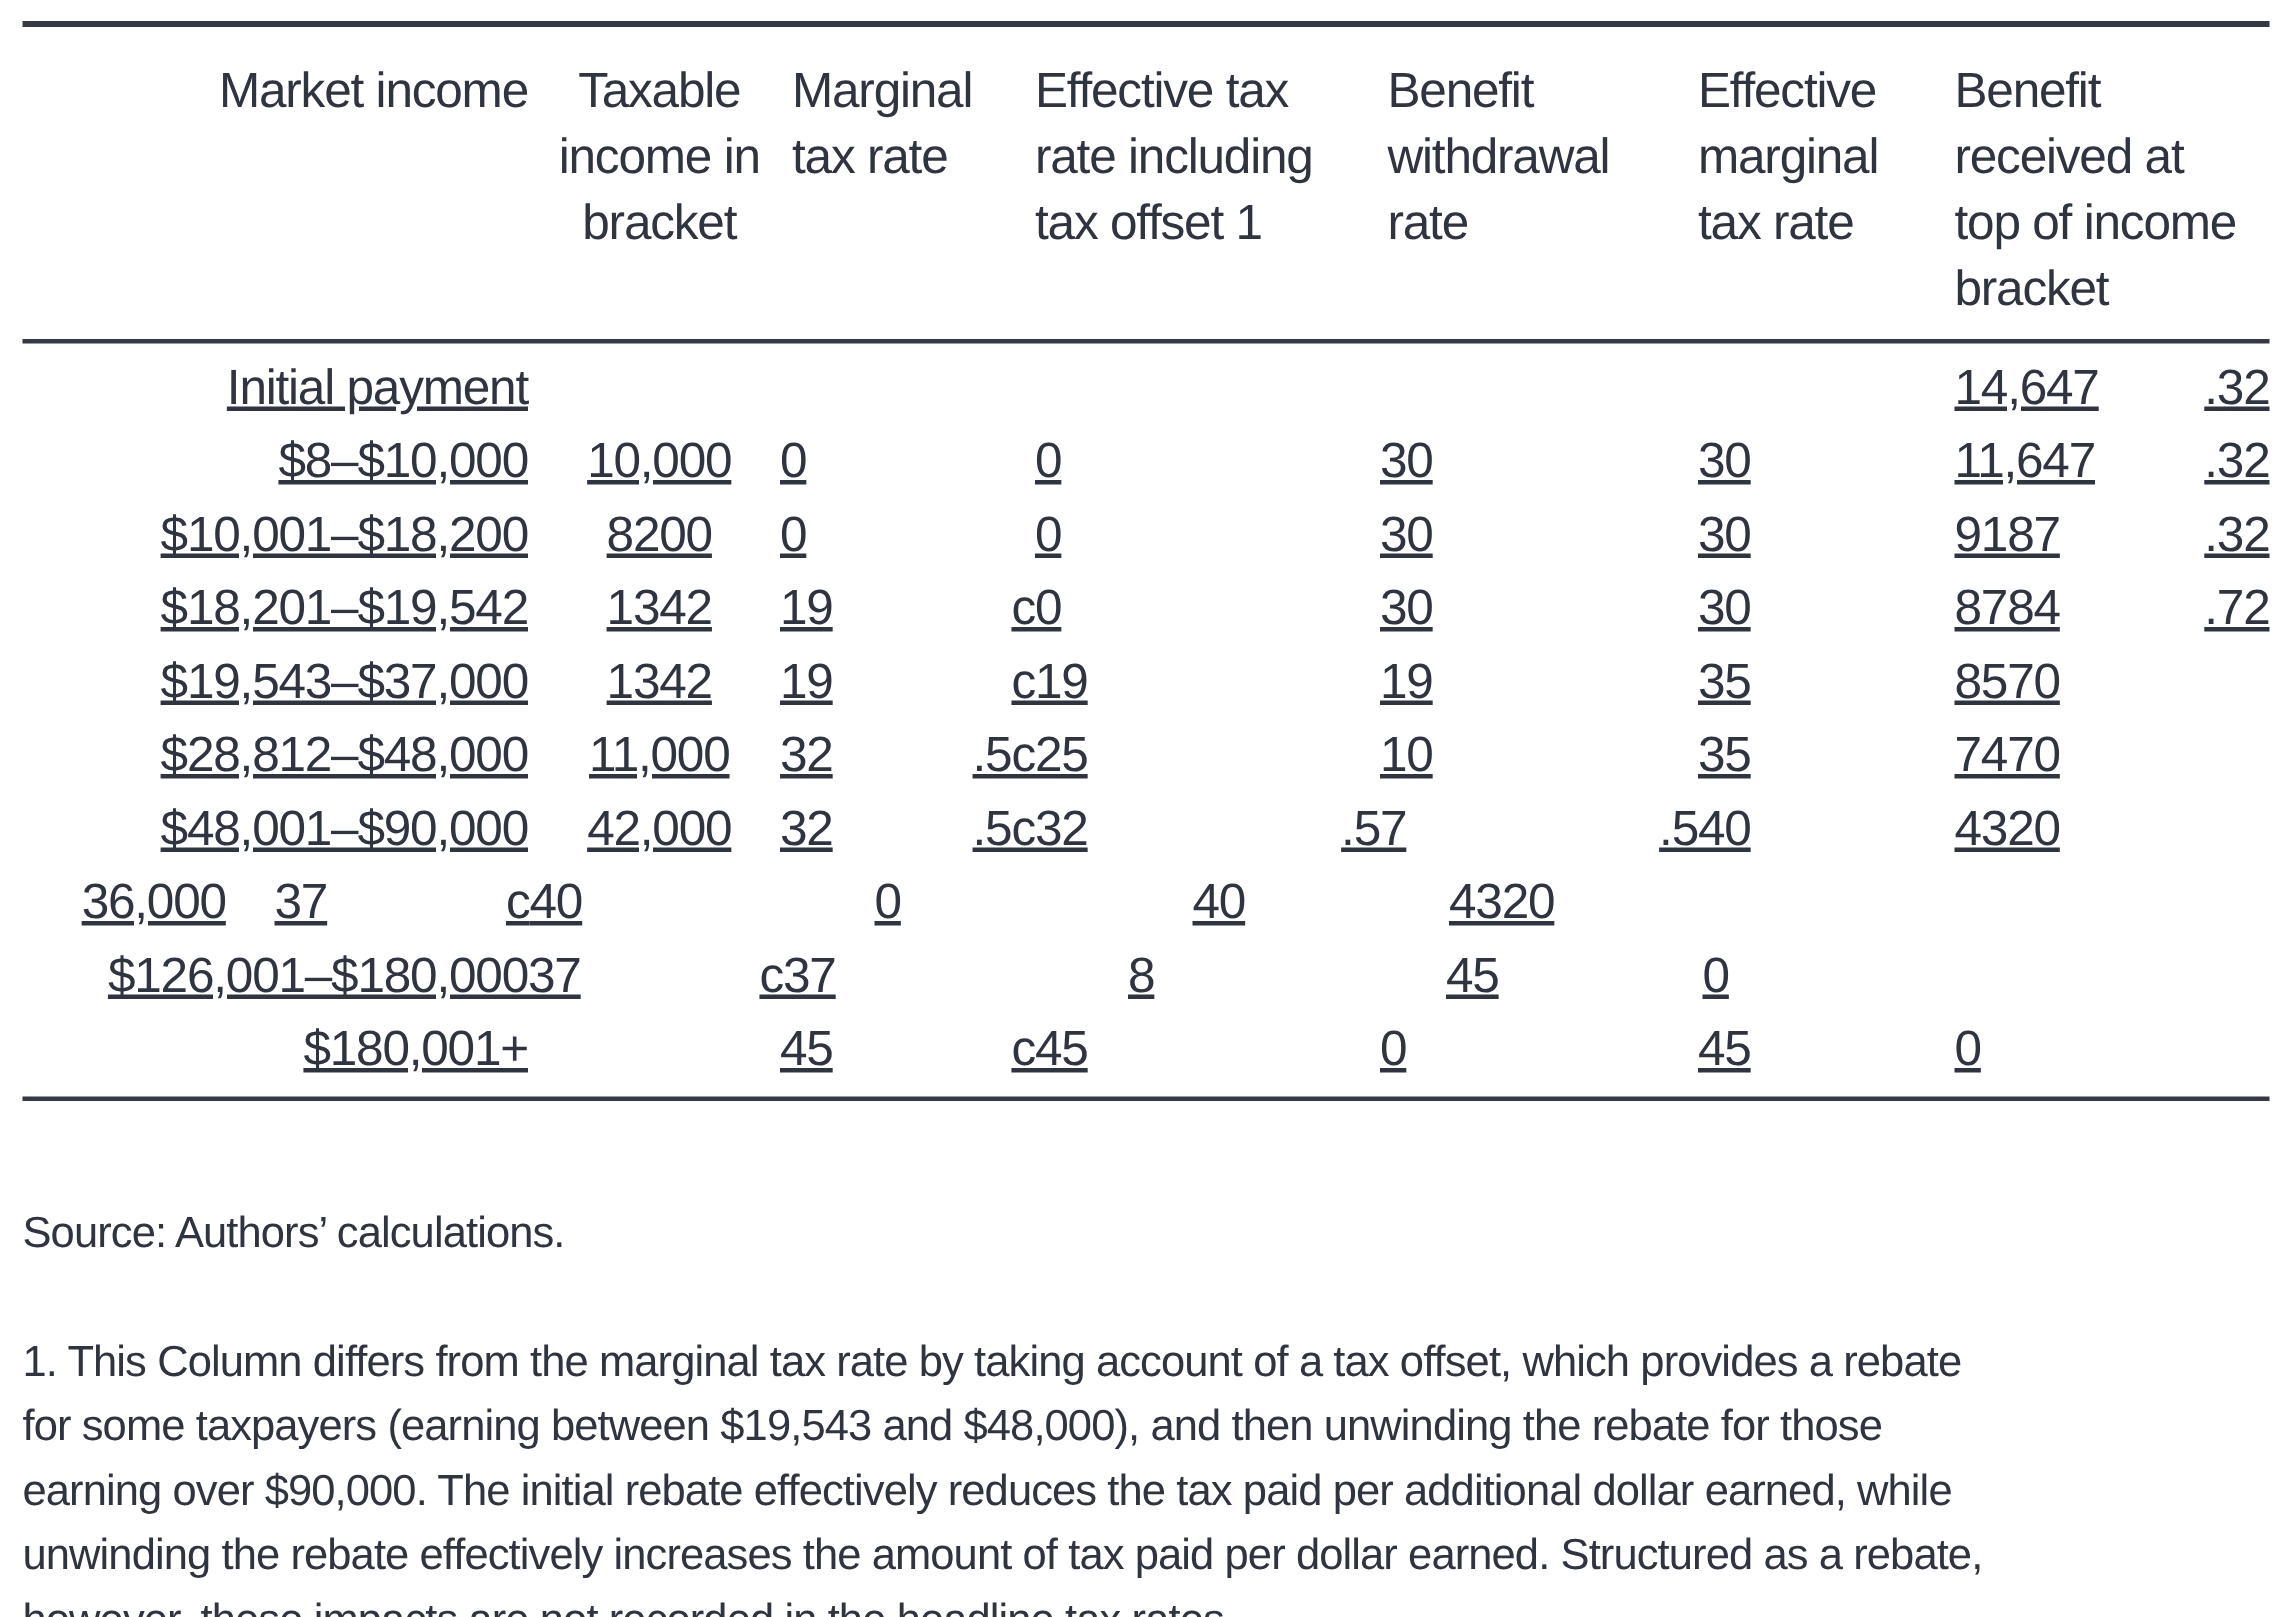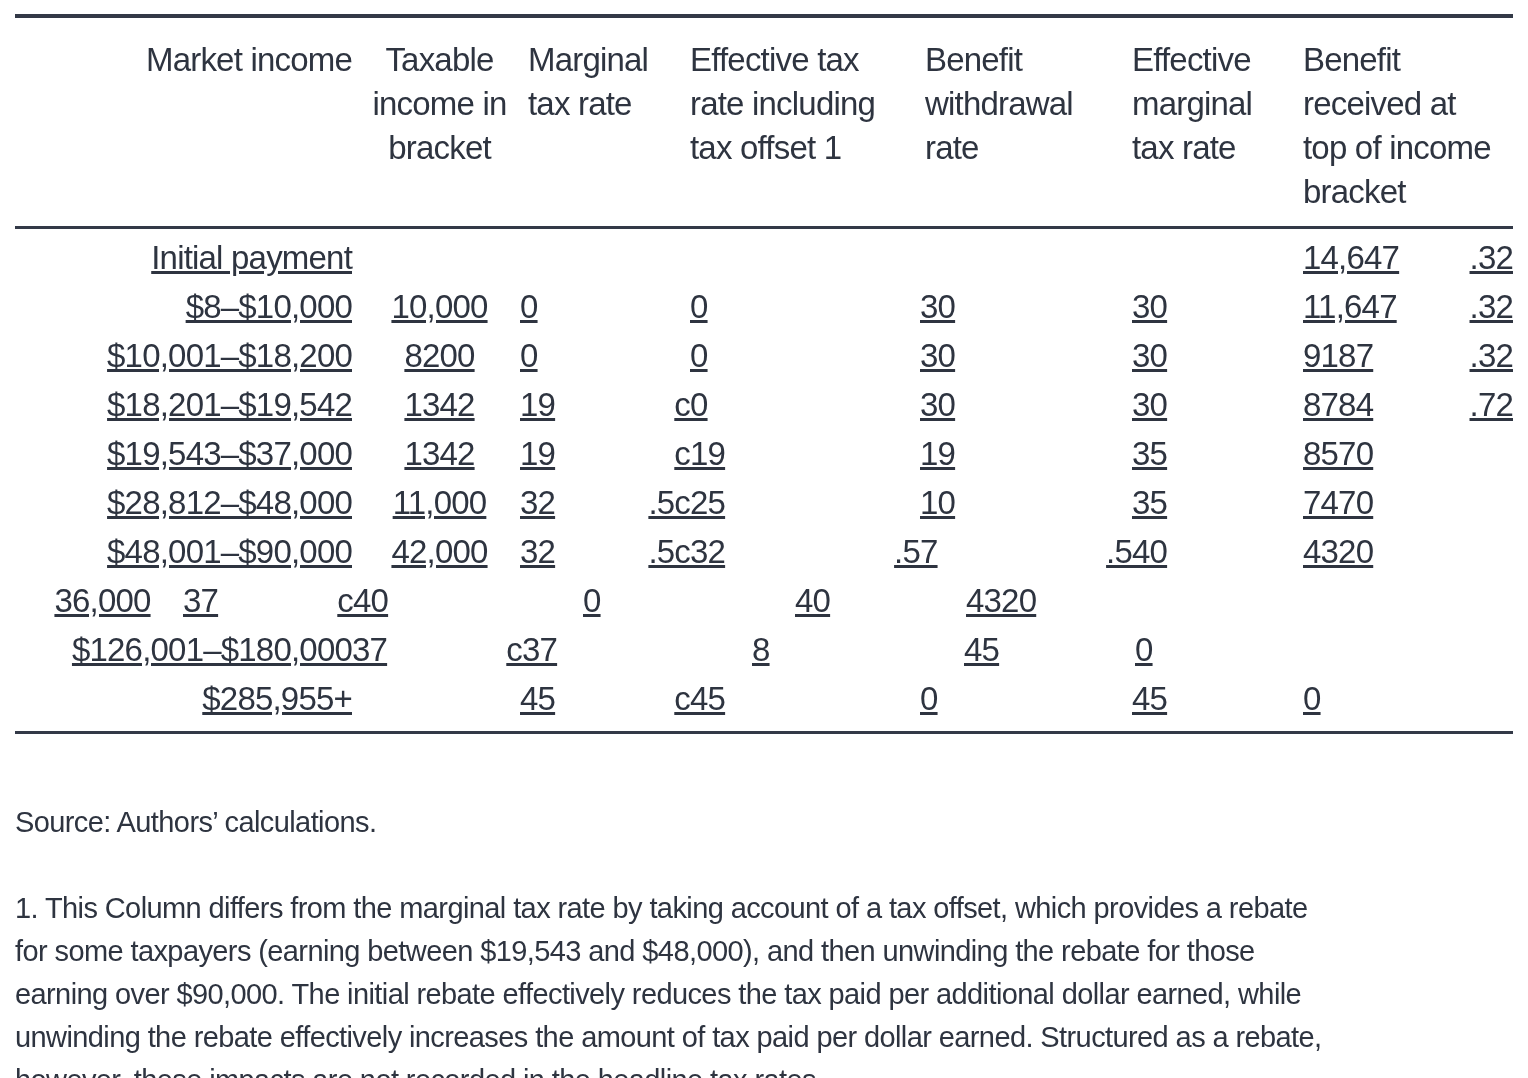--- a/index.html
+++ b/index.html
@@ -322,21 +322,21 @@
           <span class="ip">45</span>
           <span class="fp"></span>
         </div>
       <div class="cell c7 num">
           <span class="ip">0</span>
           <span class="fp"></span>
         </div>
     </div>
 
     <div class="trow">
-      <div class="cell c1">$285,955+</div>
+      <div class="cell c1">$180,001+</div>
       <div class="cell c2"></div>
       <div class="cell c3 num">
           <span class="ip">45</span>
           <span class="fp">c</span>
         </div>
       <div class="cell c4 num">
           <span class="ip">45</span>
           <span class="fp"></span>
         </div>
       <div class="cell c5 num">

